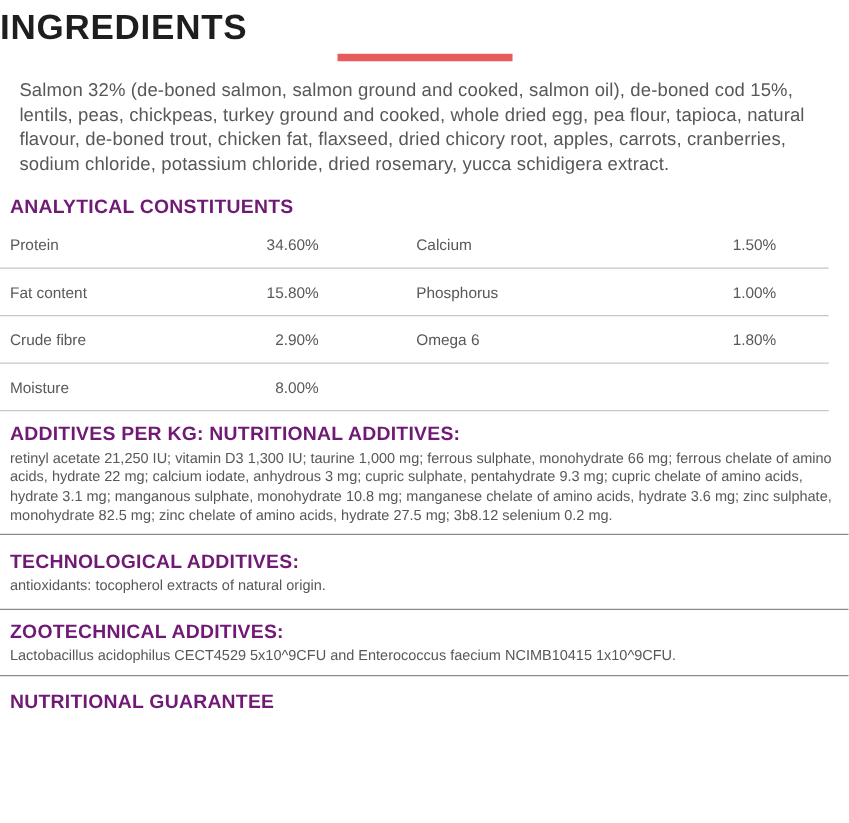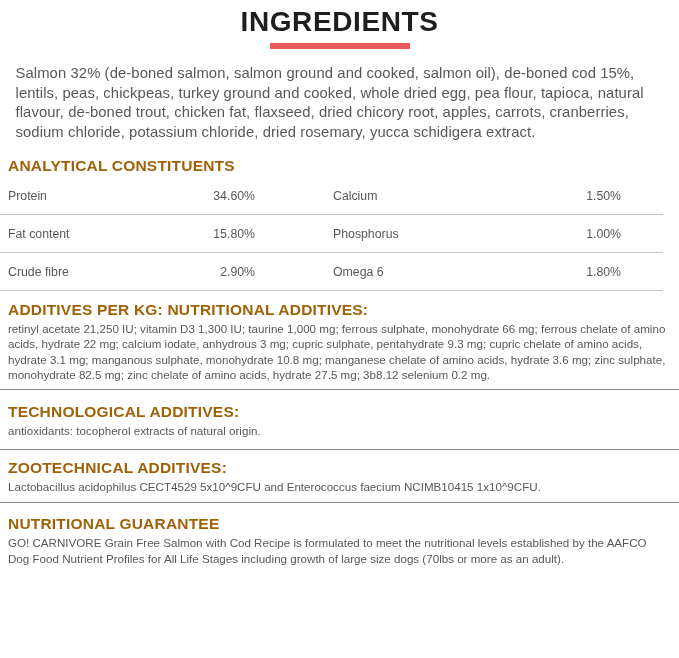--- a/index.html
+++ b/index.html
@@ -9,21 +9,20 @@
     height: 658px;
     background: #ffffff;
     font-family: "Liberation Sans", sans-serif;
     color: #57585a;
     overflow: hidden;
   }
   .page { width: 679px; height: 658px; }
 
   .title {
     margin: 6px 0 0;
-    text-align: center;
     font-size: 28px;
     line-height: 31px;
     font-weight: 800;
     letter-spacing: 0.6px;
     color: #1e1e1e;
   }
   .title-underline {
     width: 140px;
     height: 6px;
     margin: 6px auto 0;
@@ -39,21 +38,21 @@
     letter-spacing: 0.1px;
     color: #57585a;
   }
 
   .section-heading {
     margin: 0 0 0 8px;
     font-size: 15.5px;
     line-height: 17px;
     font-weight: 800;
     letter-spacing: 0.2px;
-    color: #a16207;
+    color: #701a75;
   }
   .mt-analytical { margin-top: 15px; }
   .mt-additives  { margin-top: 10px; }
   .mt-tech       { margin-top: 13px; }
   .mt-zoo        { margin-top: 9px;  }
   .mt-guarantee  { margin-top: 12px; }
 
   .ac-table {
     width: 663px;
     margin-top: 3px;
@@ -134,33 +133,42 @@
       <div class="ac-row">
         <div class="ac-cell ac-left">
           <span>Crude fibre</span>
           <span>2.90%</span>
         </div>
         <div class="ac-cell ac-right">
           <span>Omega 6</span>
           <span>1.80%</span>
         </div>
       </div>
+      <div class="ac-row">
+        <div class="ac-cell ac-left">
+          <span>Moisture</span>
+          <span>8.00%</span>
+        </div>
+        <div class="ac-cell ac-right">
+          <span></span>
+          <span></span>
+        </div>
+      </div>
     </div>
 
   <h2 class="section-heading mt-additives">ADDITIVES PER KG: NUTRITIONAL ADDITIVES:</h2>
   <p class="small-text">retinyl acetate 21,250 IU; vitamin D3 1,300 IU; taurine 1,000 mg; ferrous sulphate, monohydrate 66 mg; ferrous chelate of amino acids, hydrate 22 mg; calcium iodate, anhydrous 3 mg; cupric sulphate, pentahydrate 9.3 mg; cupric chelate of amino acids, hydrate 3.1 mg; manganous sulphate, monohydrate 10.8 mg; manganese chelate of amino acids, hydrate 3.6 mg; zinc sulphate, monohydrate 82.5 mg; zinc chelate of amino acids, hydrate 27.5 mg; 3b8.12 selenium 0.2 mg.</p>
 
   <hr class="divider d1">
 
   <h2 class="section-heading mt-tech">TECHNOLOGICAL ADDITIVES:</h2>
   <p class="small-text">antioxidants: tocopherol extracts of natural origin.</p>
 
   <hr class="divider d2">
 
   <h2 class="section-heading mt-zoo">ZOOTECHNICAL ADDITIVES:</h2>
   <p class="small-text">Lactobacillus acidophilus CECT4529 5x10^9CFU and Enterococcus faecium NCIMB10415 1x10^9CFU.</p>
 
   <hr class="divider d3">
 
   <h2 class="section-heading mt-guarantee">NUTRITIONAL GUARANTEE</h2>
-  <p class="small-text guarantee">GO! CARNIVORE Grain Free Salmon with Cod Recipe is formulated to meet the nutritional levels established by the AAFCO Dog Food Nutrient Profiles for All Life Stages including growth of large size dogs (70lbs or more as an adult).</p>
 
 </div>
 
 </body></html>

